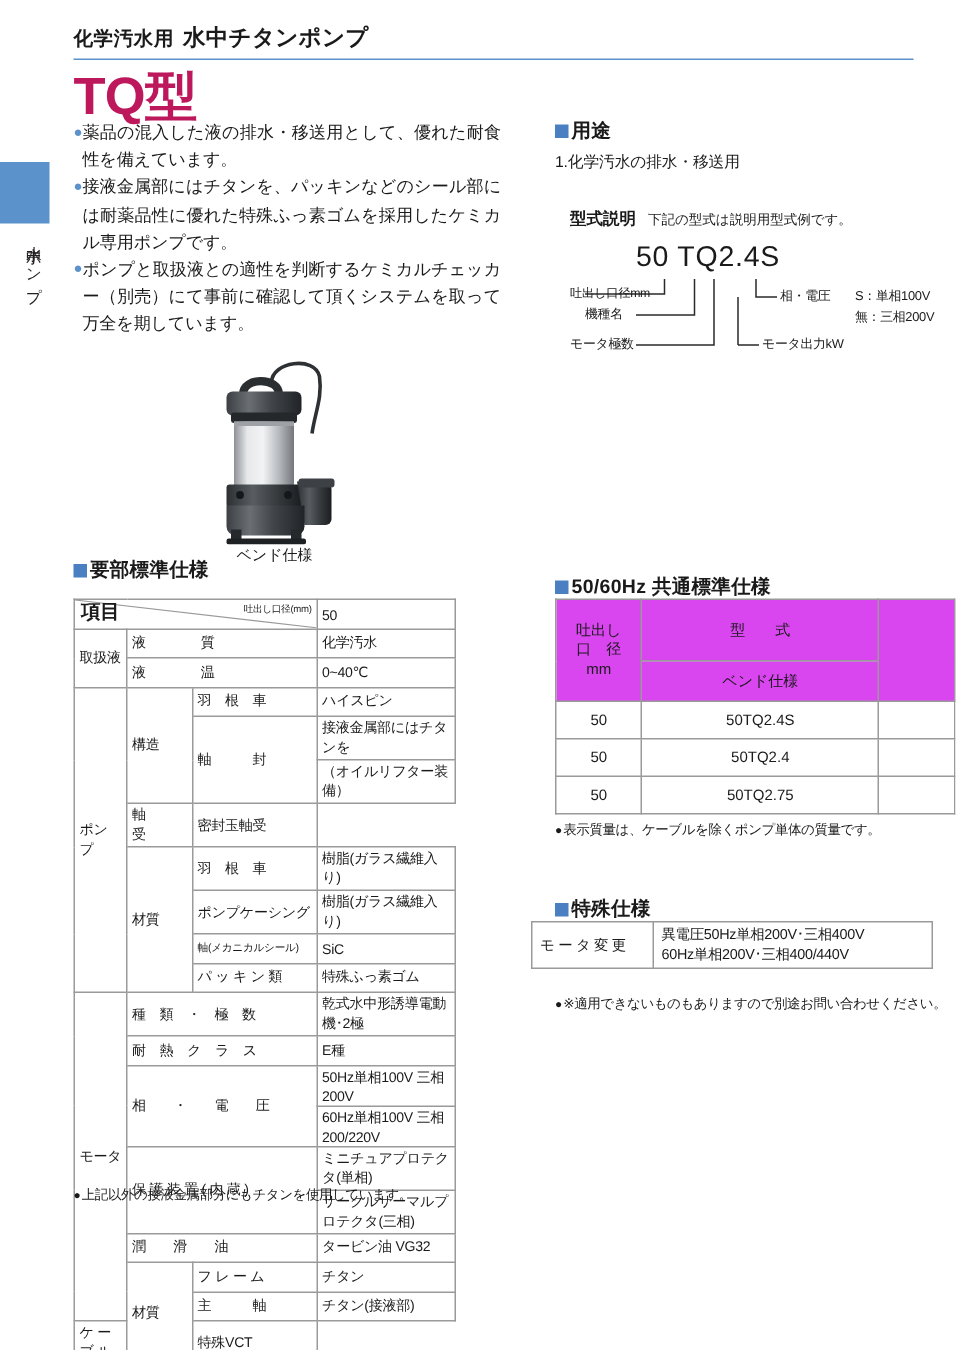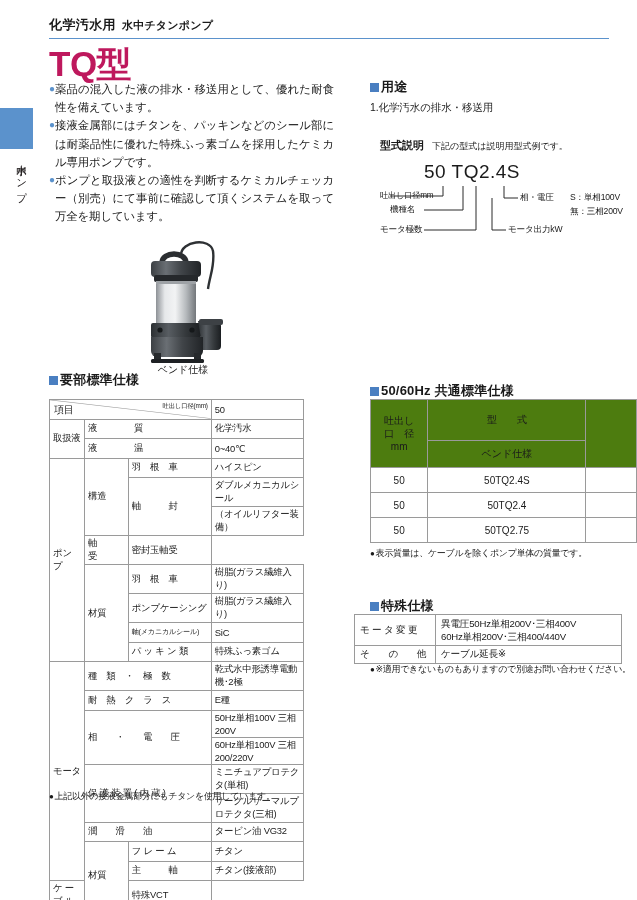--- a/index.html
+++ b/index.html
@@ -23,21 +23,21 @@
     position:absolute;left:6px;top:156px;width:22px;
     font-size:10.5px;line-height:12.5px;
     writing-mode:vertical-rl;text-orientation:upright;
     letter-spacing:1px;color:#231f20;
     white-space:nowrap;
   }
 
   
   .hdr{position:absolute;left:49px;top:16px;width:560px;}
   .hdr-line1{font-size:13px;font-weight:bold;letter-spacing:.4px;color:#1a1a1a;display:flex;align-items:baseline;gap:6px;}
-  .hdr-sub{font-size:11px;font-weight:bold;letter-spacing:.2px;}
+  .hdr-sub{font-size:15px;font-weight:bold;letter-spacing:.2px;}
   .hdr-rule{margin-top:4px;border-bottom:1.6px solid #5b92cc;width:560px;}
   .title{
     font-size:35px;font-weight:bold;letter-spacing:-.5px;
     margin-top:4px;line-height:42px;color:#be185d;
   }
 
   
   .bullets{position:absolute;left:49px;top:80px;width:285px;}
   .bullet{
     display:flex;align-items:flex-start;
@@ -82,40 +82,40 @@
   .spec-tbl{position:absolute;left:49px;top:399px;width:255px;font-size:9.4px;}
   .spec-tbl td{
     border:.8px solid #9a9a9a;
     padding:1px 3px;height:16.5px;vertical-align:middle;
     letter-spacing:-.2px;
   }
   .lbl-spread{letter-spacing:.1px;}
   .grp{text-align:left;width:28px;}
   .vcell{padding-left:5px;}
   .hdr-diag{position:relative;height:26px;padding:0 !important;}
-  .hdr-diag .proj{position:absolute;left:4px;bottom:2px;font-size:10px;}
+  .hdr-diag .proj{position:absolute;left:4px;bottom:2px;font-size:13px;font-weight:bold;}
   .hdr-diag .bore{position:absolute;right:3px;top:2px;font-size:6.4px;}
   .hdr-diag .dline{
     position:absolute;left:0;top:0;width:100%;height:100%;
   }
   .tiny{font-size:7.1px;letter-spacing:-.4px;}
   .footnote{
     position:absolute;font-size:9px;letter-spacing:-.3px;
     display:flex;gap:1px;align-items:flex-start;
   }
   .footnote .fdot{font-size:8px;line-height:13px;}
 
   
   .rt-sec1{position:absolute;left:370px;top:382px;}
   .freq-tbl{position:absolute;left:370px;top:399px;font-size:10px;}
   .freq-tbl td,.freq-tbl th{
     border:.8px solid #9a9a9a;padding:2px 4px;text-align:center;
     font-weight:normal;
   }
-  .fill-hd{background:#4d7c0f;}
+  .fill-hd{background:#d946ef;}
   .rt-sec2{position:absolute;left:370px;top:597px;}
   .sp-tbl{position:absolute;left:354px;top:614px;font-size:9.6px;}
   .sp-tbl td{border:.8px solid #9a9a9a;padding:2px 5px;letter-spacing:-.2px;}
 </style>
 </head>
 <body>
 
 <div class="page">
 
   <div class="side-tab"></div>
@@ -262,21 +262,21 @@
     </tr>
 
     <tr>
       <td class="grp" rowspan="8">ポンプ</td>
       <td rowspan="3" style="width:22px;">構造</td>
       <td style="width:76px;">羽　根　車</td>
       <td class="vcell">ハイスピン</td>
     </tr>
     <tr>
       <td rowspan="2">軸　　　封</td>
-      <td class="vcell">ダブルメカニカルシール</td>
+      <td class="vcell">接液金属部にはチタンを</td>
     </tr>
     <tr>
       <td class="vcell">（オイルリフター装備）</td>
     </tr>
     <tr>
       <td>軸　　　受</td>
       <td class="vcell">密封玉軸受</td>
     </tr>
     <tr>
       <td rowspan="4">材質</td>
@@ -394,24 +394,20 @@
 
   <table class="sp-tbl">
     <tbody>
         <tr>
       <td style="width:70px;">モ ー タ 変 更</td>
       <td style="width:175px;line-height:13px;">
         <div>異電圧50Hz単相200V･三相400V</div>
         <div>60Hz単相200V･三相400/440V</div>
       </td>
     </tr>
-    <tr>
-      <td>そ　　の　　他</td>
-      <td>ケーブル延長※</td>
-    </tr>
   </tbody>
     </table>
 
   <div class="footnote" style="left:370px;top:663px;width:266px;">
     <span class="fdot">●</span>
     <span>※適用できないものもありますので別途お問い合わせください。</span>
   </div>
 
 </div>
 

